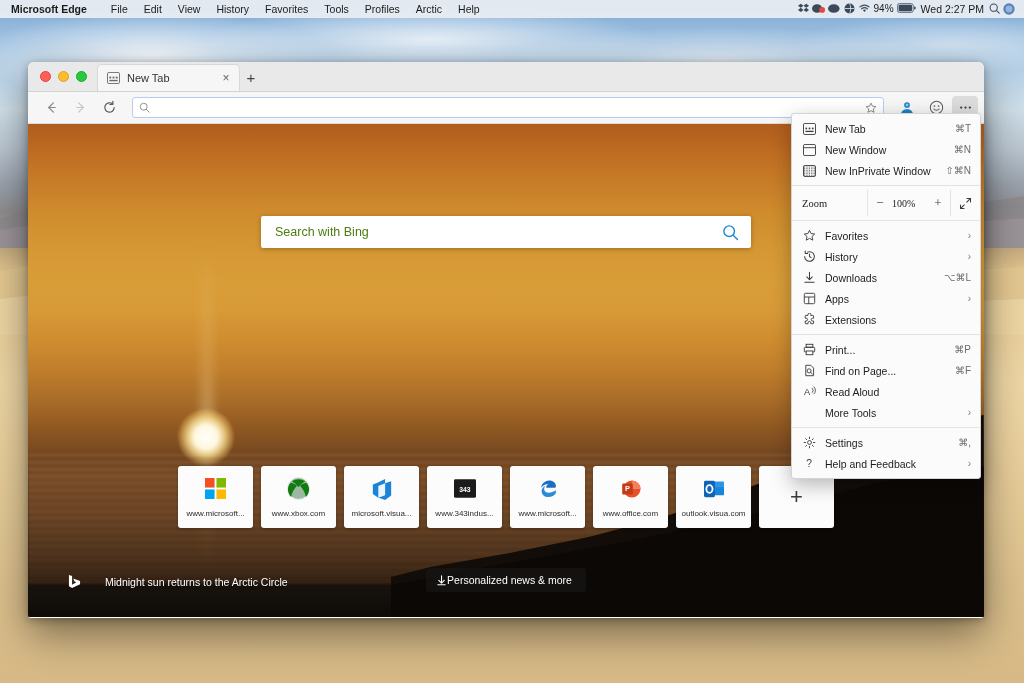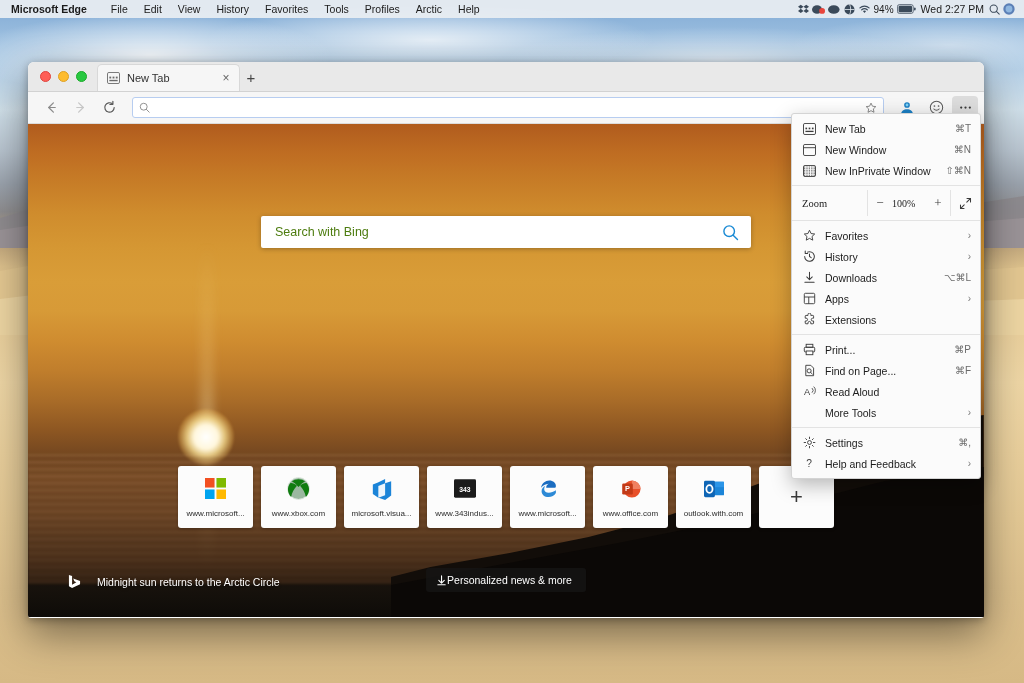--- a/index.html
+++ b/index.html
@@ -55,21 +55,21 @@
     position: absolute; left: 0; top: 0; width: 1024px; height: 18px;
     background: rgba(234,238,242,.93);
     display: flex; align-items: center;
     font-size: 10.5px; color: #1b1b1b;
     padding: 2px 7px;
     z-index: 50;
   }
   #menubar .app-name { font-weight: bold; margin-right: 12px; padding: 0 4px; }
   #menubar .mi { margin-right: 0; padding: 0 8px; white-space: nowrap; }
   #menubar .spacer { flex: 1; }
-  #menubar .status { display: flex; align-items: center; gap: 3px; padding-right: 2px; }
+  #menubar .status { display: flex; align-items: flex-start; gap: 3px; padding-right: 2px; }
   #menubar .status .clock { font-size: 10.5px; margin: 0 2px; }
   #menubar .status .batt-pct { font-size: 10px; }
   .mb-ico { display:inline-block; line-height:0; }
 
   
   #window {
     position: absolute; left: 28px; top: 62px;
     width: 956px; height: 556px;
     border-radius: 6px 6px 3px 3px;
     box-shadow: 0 16px 40px rgba(0,0,0,.45), 0 2px 8px rgba(0,0,0,.3);
@@ -226,21 +226,21 @@
   .tile .tile-label {
     font-size: 8px; color: #2b2b2b;
     width: 70px; text-align: center;
     white-space: nowrap; overflow: hidden; text-overflow: ellipsis;
   }
   .tile.add { justify-content: center; }
   .tile.add .plus { font-size: 22px; font-weight: 200; color: #3a3a3a; }
 
   #bingcaption {
     position: absolute; left: 40px; bottom: 28px;
-    display: flex; align-items: center; gap: 16px;
+    display: flex; align-items: center; gap: 24px;
     color: #fff; font-size: 10.5px;
     text-shadow: 0 1px 3px rgba(0,0,0,.7);
   }
   #newsbtn {
     position: absolute; left: 50%; transform: translateX(-50%); bottom: 25px;
     background: rgba(22,22,22,.72);
     color: #fff; font-size: 10.5px;
     padding: 6px 14px 6px 10px;
     border-radius: 3px;
     display: flex; align-items: center; gap: 0;
@@ -537,21 +537,21 @@
         </div>
         <div class="tile">
           <span class="tile-ico">
             <svg width="22" height="20" viewBox="0 0 24 22">
                 <rect x="9" y="3" width="14" height="15" rx="1" fill="#1b85d8"></rect>
                 <rect x="9" y="3" width="14" height="6" fill="#2b95e8"></rect>
                 <rect x="1" y="2" width="12" height="18" rx="1.6" fill="#0f65b5"></rect>
                 <ellipse cx="7" cy="11" rx="3.4" ry="4.2" fill="none" stroke="#fff" stroke-width="2"></ellipse>
               </svg>
           </span>
-          <span class="tile-label">outlook.with.com</span>
+          <span class="tile-label">outlook.visua.com</span>
         </div>
         <div class="tile add">
           <span class="plus">+</span>
         </div>
       </div>
 
       <div id="bingcaption">
         <span>
           <svg width="13" height="15" viewBox="0 0 14 16">
               <path d="M1 1l3.4 1.2v9.2l4.6-2.6-2.2-1-1.2-3 7.4 2.6v3.6L4.4 15 1 13.2z" fill="#fff"></path>

